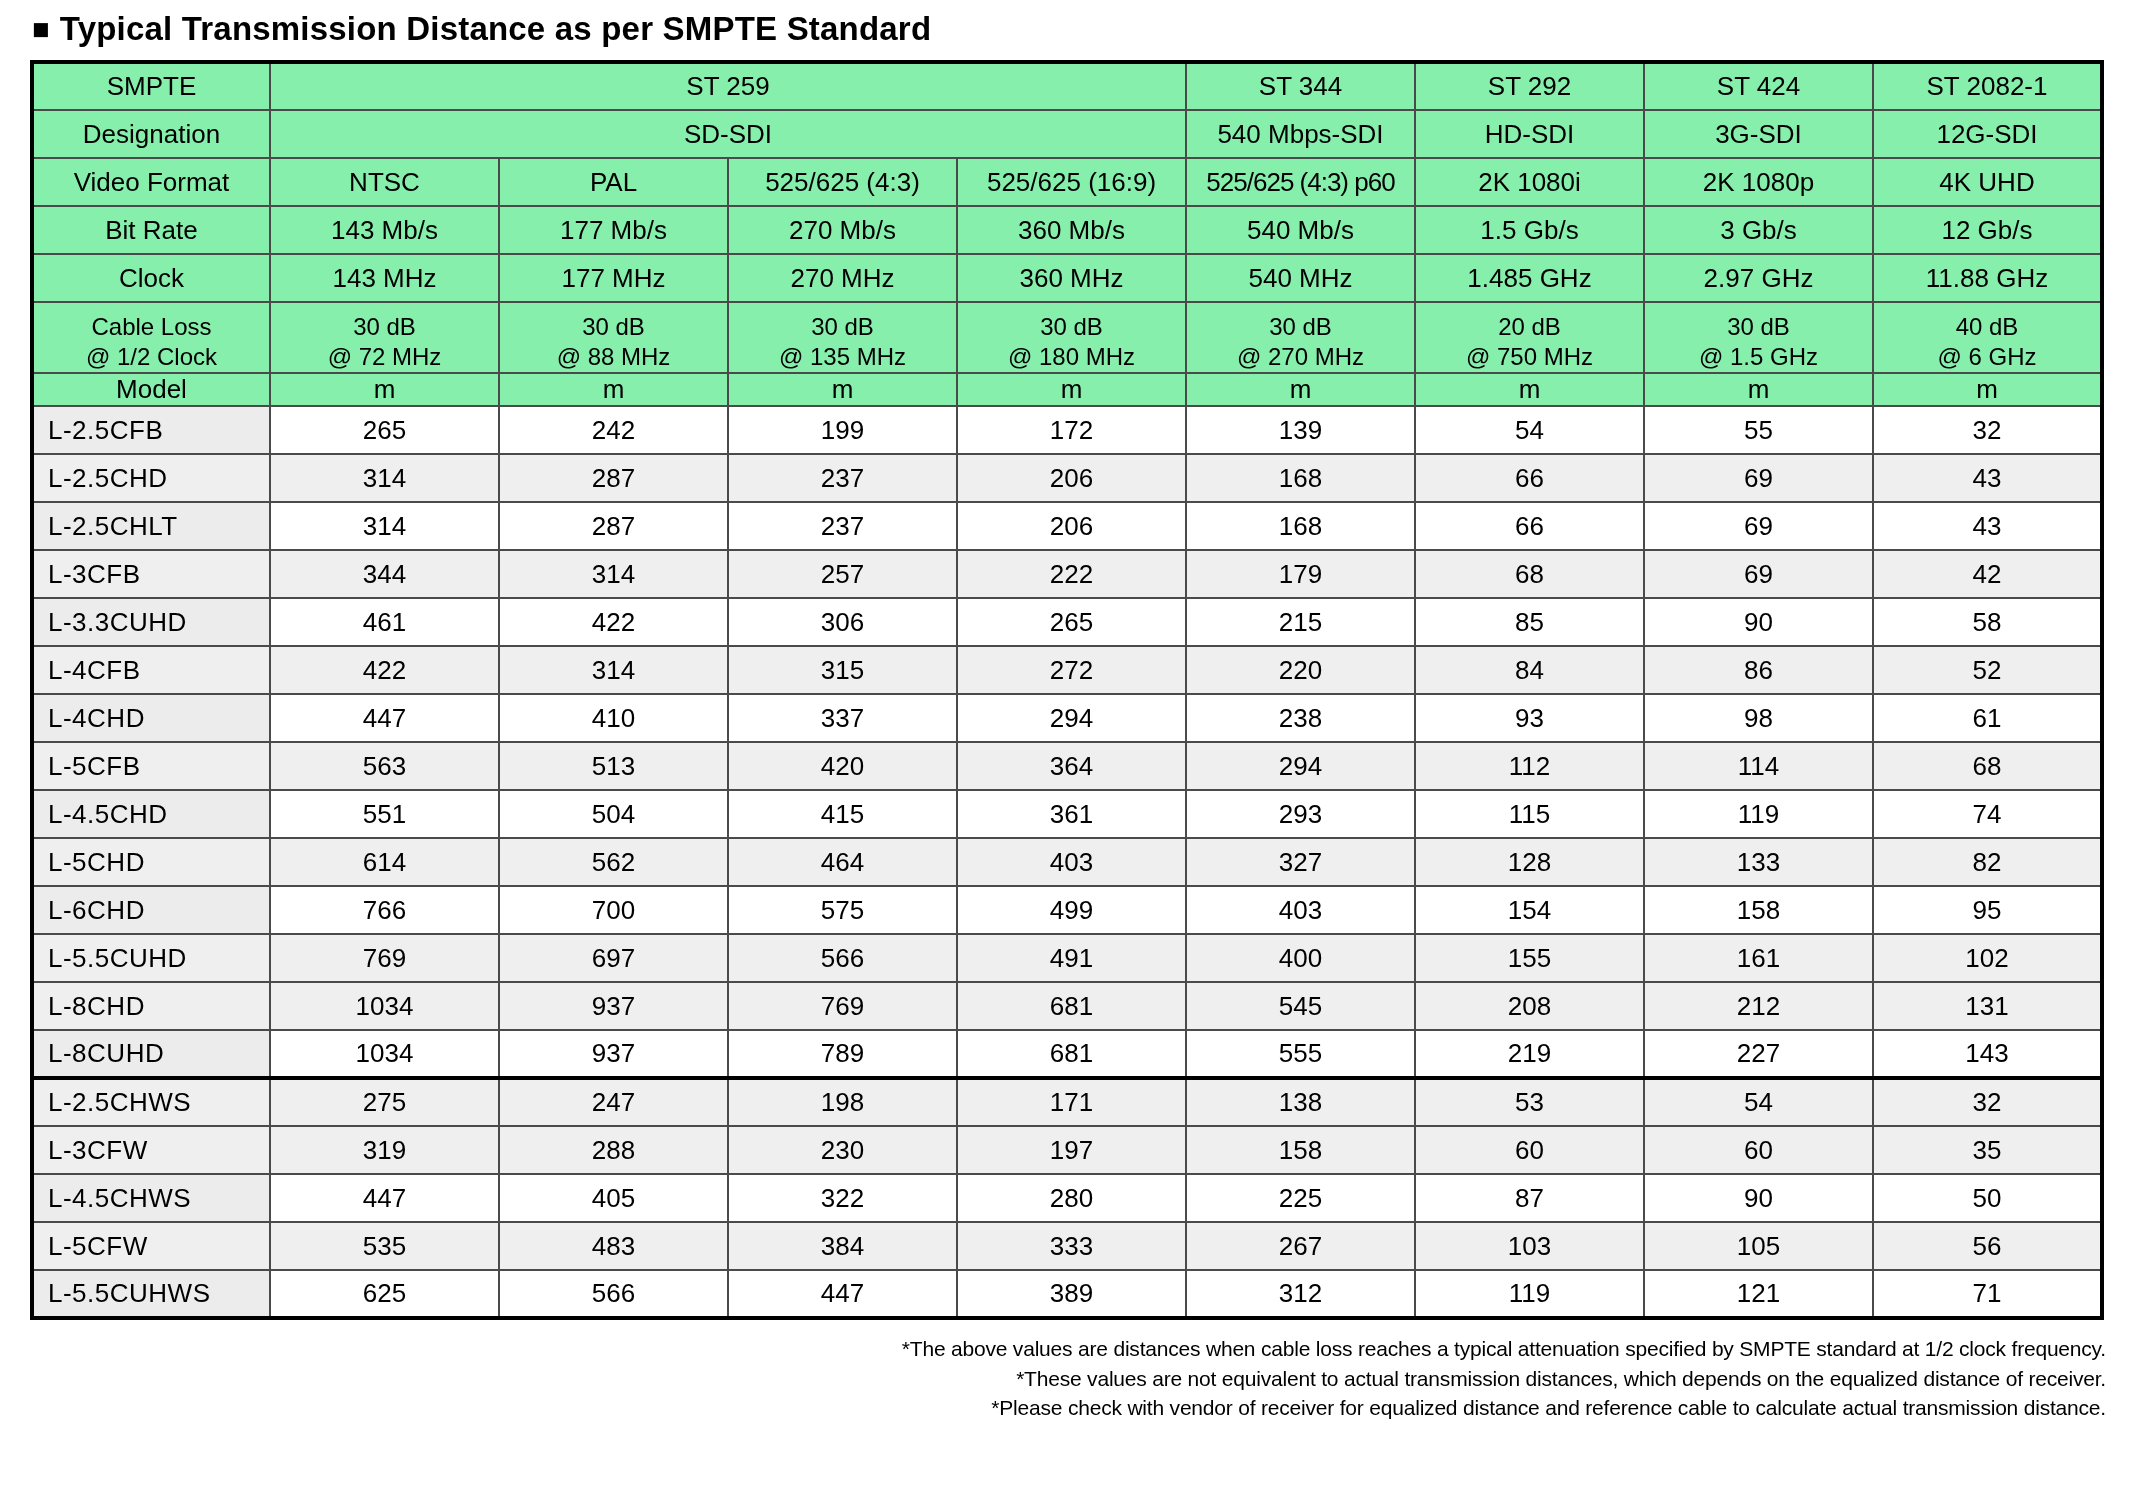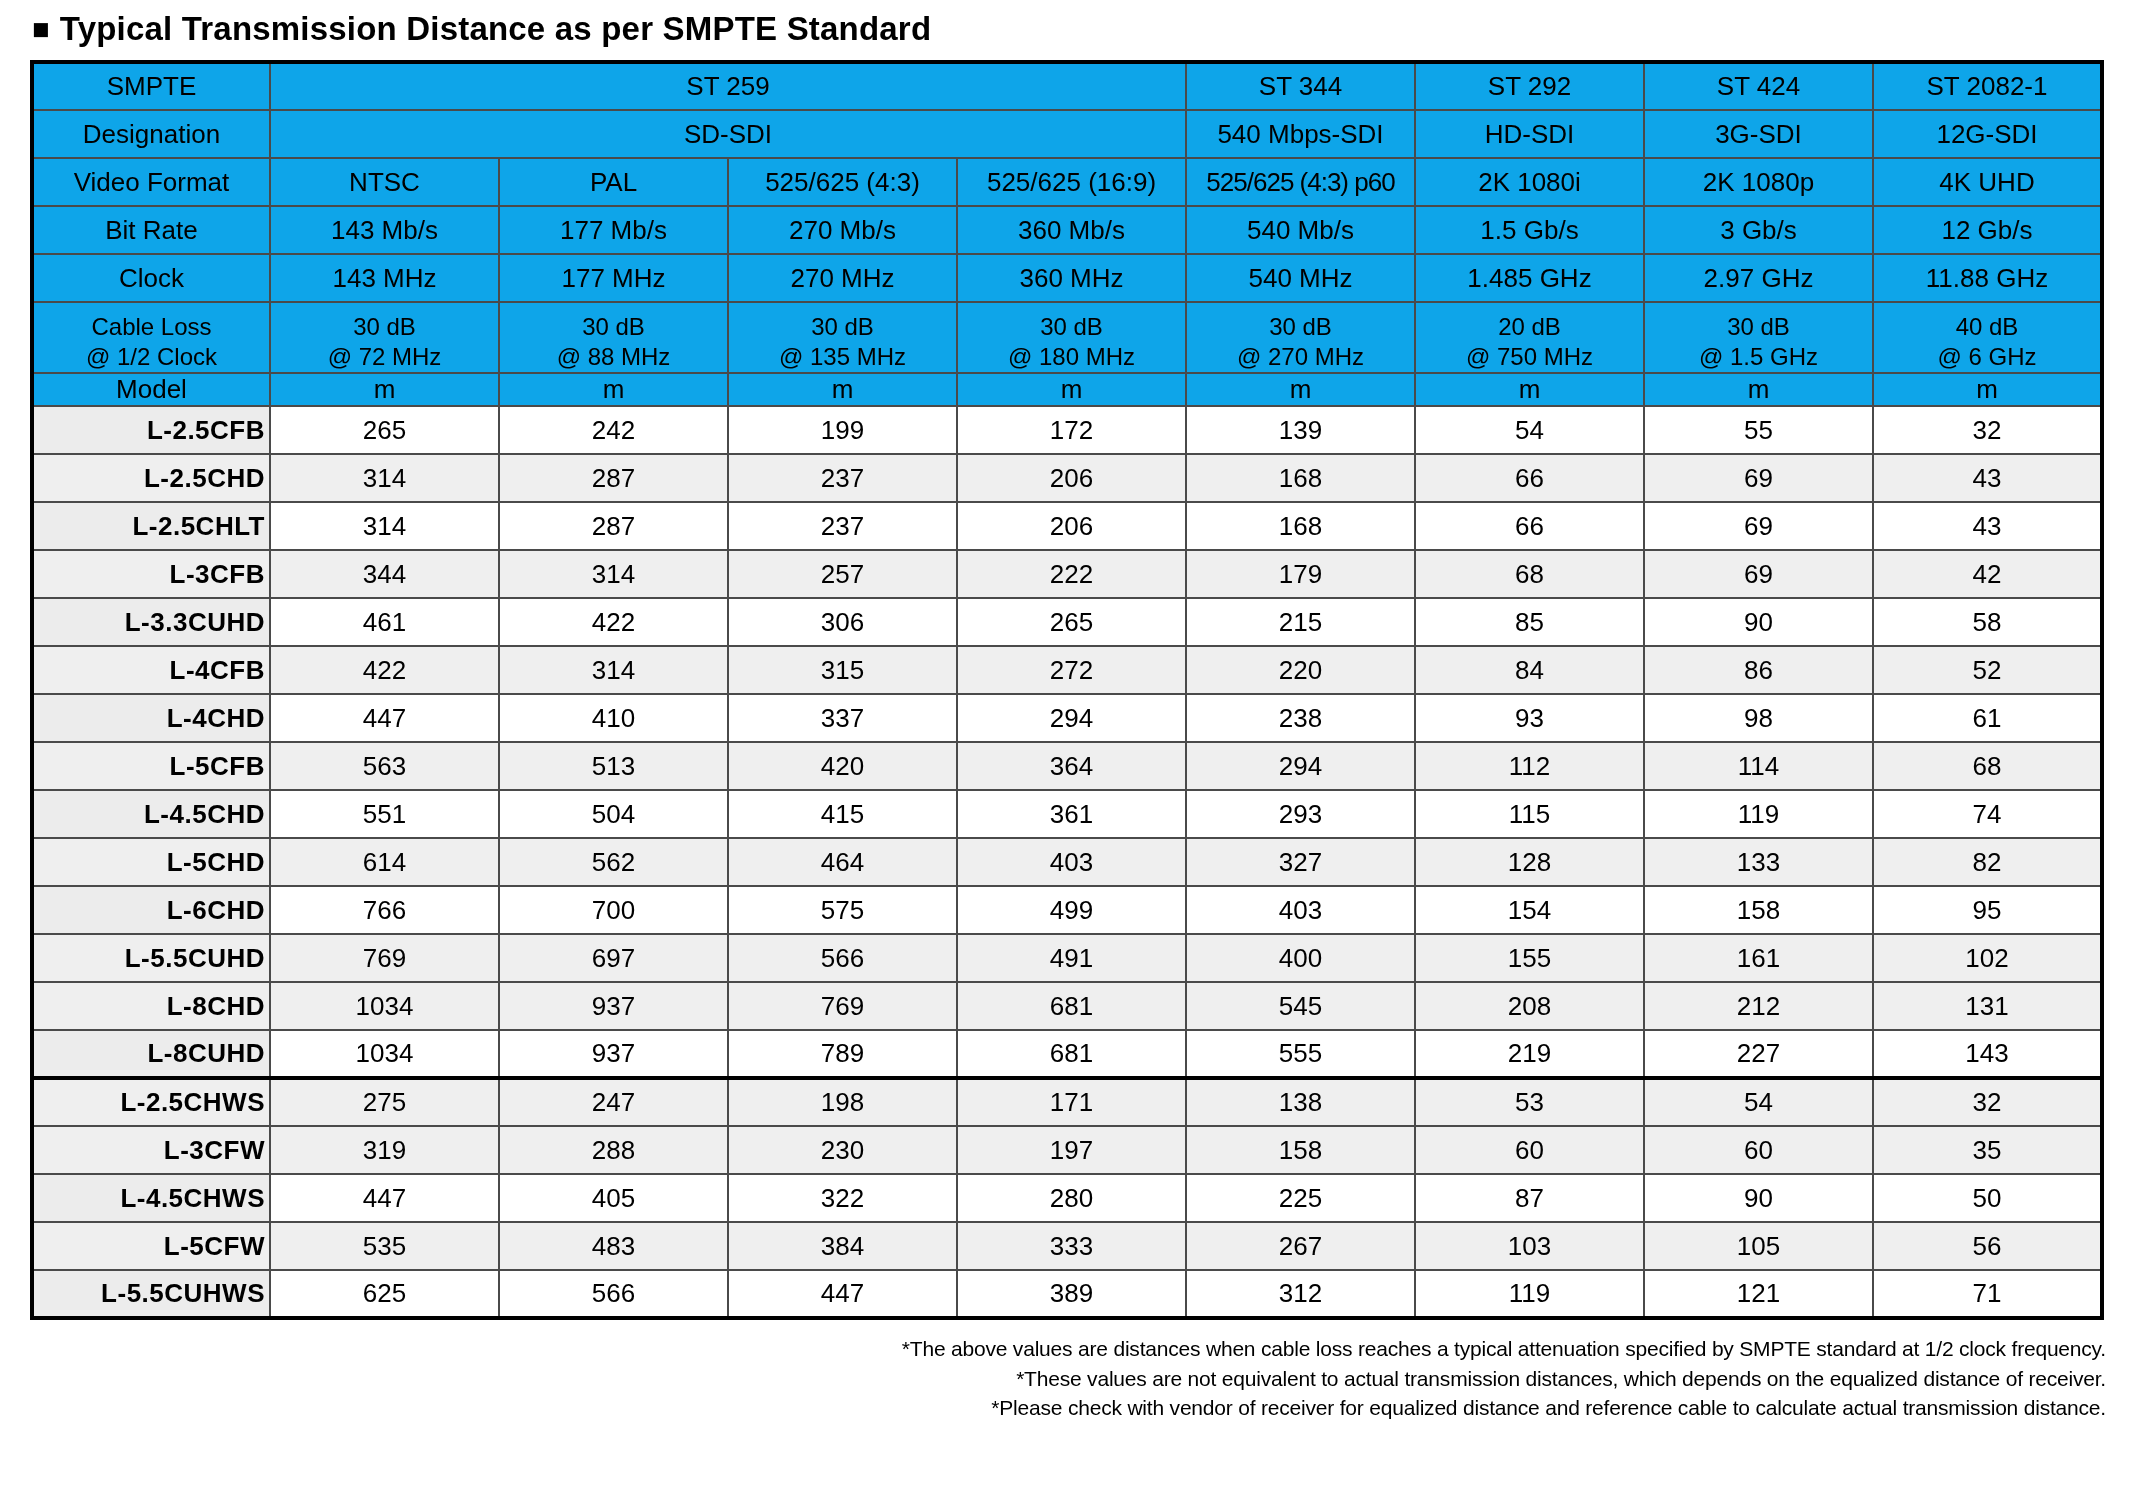--- a/index.html
+++ b/index.html
@@ -29,30 +29,30 @@
   .smpte-table td {
     border: 2px solid #4a4a4a;
     text-align: center;
     vertical-align: middle;
     padding: 0 4px;
     font-size: 26px;
     height: 48px;
     overflow: hidden;
     white-space: nowrap;
   }
-  thead td { background: #0ea5e9; }
+  thead td { background: #86efac; }
   tr.cableloss td { height: 71px; font-size: 24px; line-height: 1.22; padding-top: 8px; }
   tr.unit-row td { height: 29px; }
 
   tbody td { background: #ffffff; border-top-color: #7a7a7a; border-bottom-color: #7a7a7a; }
   tbody tr.alt td { background: #efefef; }
   tbody td.model-cell {
     background: #ececec;
-    font-weight: bold;
-    text-align: right;
+    font-weight: normal;
+    text-align: left;
     padding-left: 14px;
     letter-spacing: 0.5px;
   }
   tbody tr.group-start td { border-top: 4px solid #000; }
 
   .condensed { font-size: 21.5px; letter-spacing: -1px; }
 
   .notes { margin: 16px 0 0 8px; }
   .notes p {
     margin: 0 0 4px 0;

